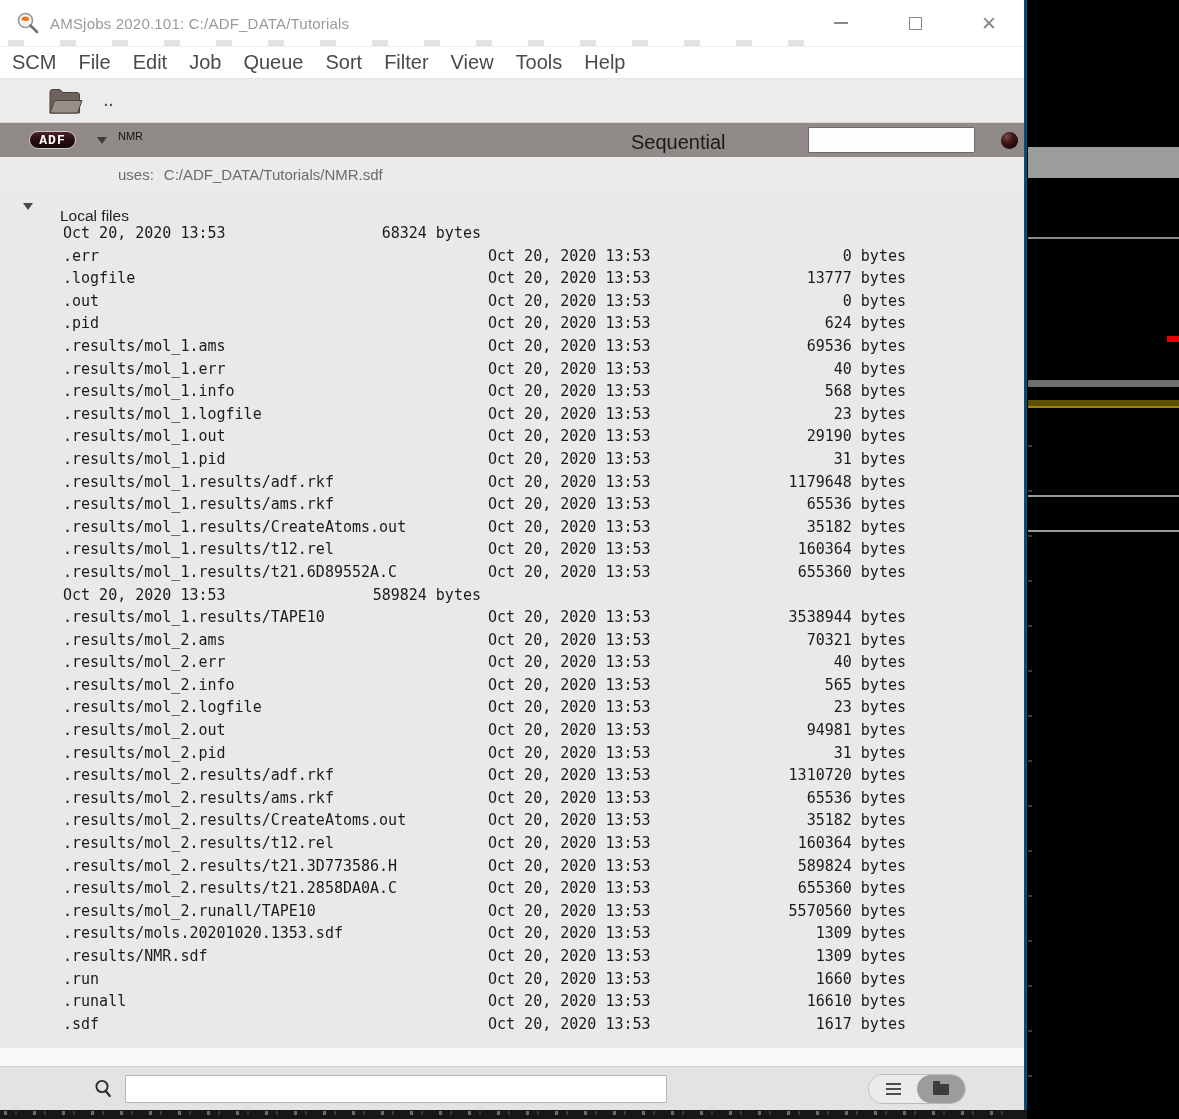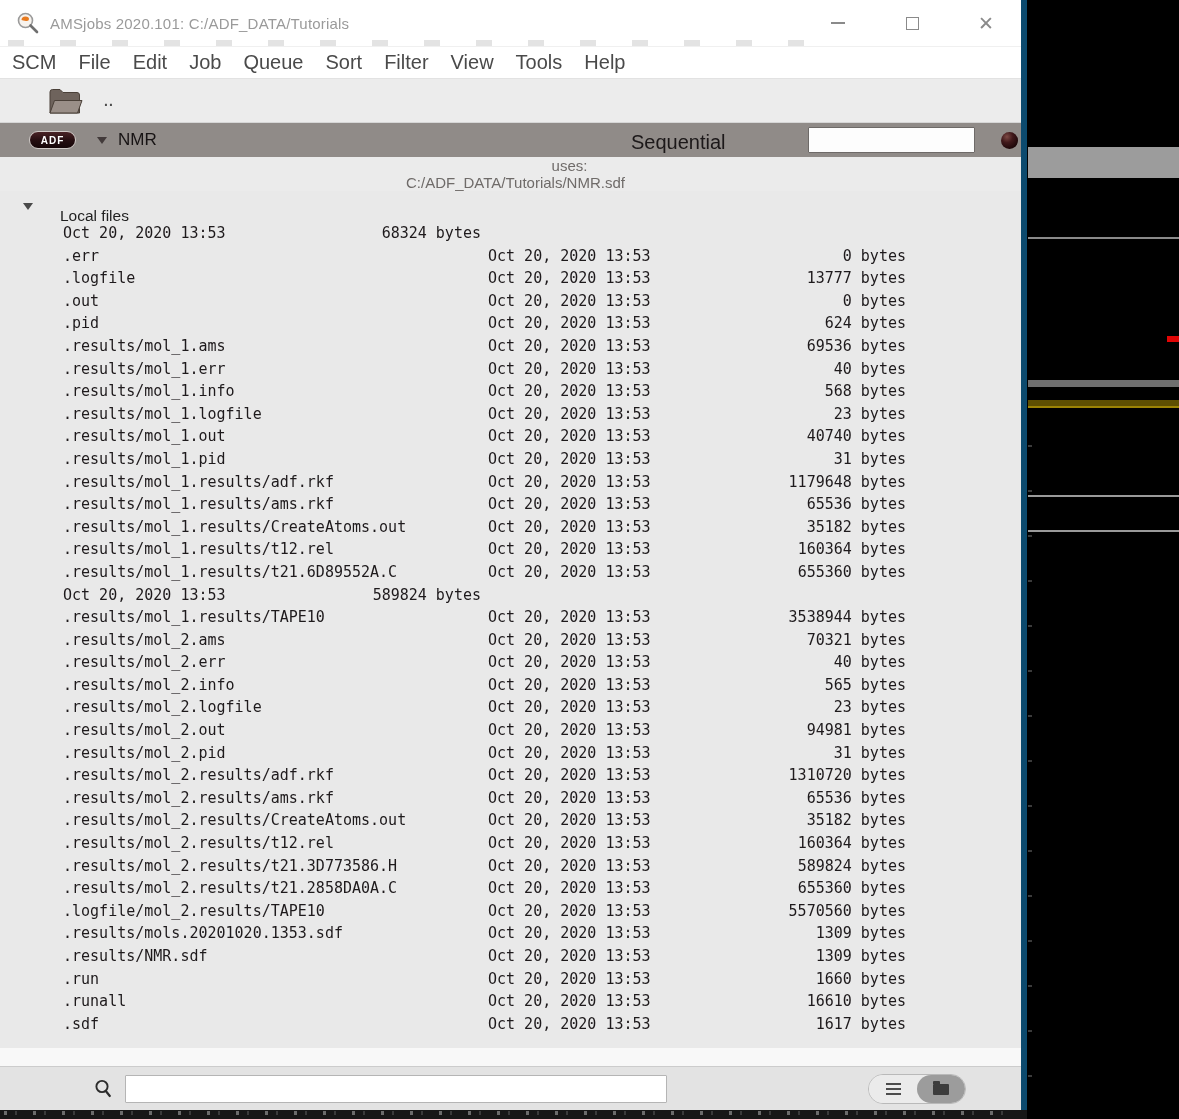--- a/index.html
+++ b/index.html
@@ -1,20 +1,20 @@
 <!DOCTYPE html>
 <html><head>
 <meta charset="utf-8">
 <style>
   * { margin:0; padding:0; box-sizing:border-box; }
   html,body { width:1179px; height:1119px; background:#000; font-family:"Liberation Sans", sans-serif; overflow:hidden; }
   .screen { position:relative; width:1179px; height:1119px; background:#000; }
 
   
-  .window { position:absolute; left:0; top:0; width:1027px; height:1110px; background:#f9a8d4; border-right:6px solid #0c4a6e; }
+  .window { position:absolute; left:0; top:0; width:1027px; height:1110px; background:#f9a8d4; border-right:3px solid #0c4a6e; }
 
   .titlebar { position:absolute; left:0; top:0; width:100%; height:46px; background:#ffffff; display:flex; align-items:center; }
   .app-icon { margin-left:16px; width:24px; height:24px; flex:0 0 auto; }
   .title-text { margin-left:10px; font-size:15px; color:#9a9a9a; letter-spacing:.2px; }
   .win-controls { position:absolute; right:22px; top:0; height:46px; display:flex; align-items:center; gap:48px; }
   .wc { width:26px; height:26px; display:flex; align-items:center; justify-content:center; cursor:default; }
   .wc-min-glyph { width:14px; height:0; border-top:2px solid #8a8a8a; }
   .wc-max-glyph { width:13px; height:13px; border:1.5px solid #8a8a8a; }
   .wc-close-glyph { font-size:19px; color:#8a8a8a; line-height:1; font-weight:300; }
 
@@ -26,31 +26,31 @@
   .menu-item:first-child { margin-left:2px; }
 
   .toolbar { position:absolute; left:0; top:78px; width:100%; height:45px; background:#ececec; border-top:1px solid #e2e2e2; border-bottom:1px solid #d6d6d6; display:flex; align-items:center; }
   .updir { display:flex; align-items:center; margin-left:44px; cursor:default; }
   .updir-label { margin-left:18px; font-size:14px; font-weight:bold; color:#4d4d4d; letter-spacing:1px; }
 
   .jobbar { position:absolute; left:0; top:123px; width:100%; height:34px; background:#908b88; }
   .adf-badge { position:absolute; left:29px; top:8px; width:47px; height:18px; border-radius:9px;
     background:linear-gradient(180deg,#4a2326 0%, #230d10 55%, #160608 100%);
     border:1px solid #cfc9c6; display:flex; align-items:center; justify-content:center; }
-  .adf-badge span { color:#ffffff; font-size:10px; font-weight:bold; letter-spacing:1px; }
+  .adf-badge span { color:#ffffff; font-size:13px; font-weight:bold; letter-spacing:1px;font-family:Liberation Mono, monospace; }
   .job-caret { position:absolute; left:97px; top:14px; width:0; height:0;
     border-left:5px solid transparent; border-right:5px solid transparent; border-top:7px solid #423a3a; }
-  .job-name { position:absolute; left:118px; top:7px; font-size:17px; color:#171314; }
+  .job-name { position:absolute; left:118px; top:7px; font-size:11px; color:#171314; }
   .job-runmode { position:absolute; left:631px; top:8px; font-size:20px; color:#1c1819; }
   .job-note-input { position:absolute; left:808px; top:4px; width:167px; height:26px; background:#fdfdfd;
     border:1px solid #6e6a68; border-radius:1px; font-size:14px; padding:0 4px; outline:none; }
   .job-led { position:absolute; left:1001px; top:9px; width:17px; height:17px; border-radius:50%;
     background:radial-gradient(circle at 35% 28%, #7d4a45 0%, #41191b 35%, #1d0709 75%); }
 
-  .usesrow { position:absolute; left:0; top:157px; width:100%; height:34px; background:#ebebeb; display:flex; align-items:center;flex-direction:column; }
+  .usesrow { position:absolute; left:0; top:157px; width:100%; height:34px; background:#ebebeb; display:flex; align-items:center; }
   .uses-label { margin-left:118px; font-size:15px; color:#6f6b69; }
   .uses-path { margin-left:10px; font-size:15px; color:#6f6b69; }
 
   .listarea { position:absolute; left:0; top:191px; width:100%; height:857px; background:#e9e9e9; }
   .localfiles-header { position:relative; height:31px; display:flex; align-items:center; }
   .lf-caret { position:absolute; left:23px; top:12px; width:0; height:0;
     border-left:5px solid transparent; border-right:5px solid transparent; border-top:7px solid #4a4a4a; cursor:default; }
   .lf-label { position:absolute; left:60px; top:4px; font-size:15.5px; color:#1f1f1f;margin-top:12px; }
 
   .filelist { position:absolute; left:0; top:33px; width:100%; }
@@ -204,21 +204,21 @@
     <span class="fr-size">568 bytes</span>
   </div>
           <div class="file-row">
     <span class="fr-name">.results/mol_1.logfile</span>
     <span class="fr-date">Oct 20, 2020 13:53</span>
     <span class="fr-size">23 bytes</span>
   </div>
           <div class="file-row">
     <span class="fr-name">.results/mol_1.out</span>
     <span class="fr-date">Oct 20, 2020 13:53</span>
-    <span class="fr-size">40740 bytes</span>
+    <span class="fr-size">29190 bytes</span>
   </div>
           <div class="file-row">
     <span class="fr-name">.results/mol_1.pid</span>
     <span class="fr-date">Oct 20, 2020 13:53</span>
     <span class="fr-size">31 bytes</span>
   </div>
           <div class="file-row">
     <span class="fr-name">.results/mol_1.results/adf.rkf</span>
     <span class="fr-date">Oct 20, 2020 13:53</span>
     <span class="fr-size">1179648 bytes</span>
@@ -306,21 +306,21 @@
     <span class="fr-name">.results/mol_2.results/t21.3D773586.H</span>
     <span class="fr-date">Oct 20, 2020 13:53</span>
     <span class="fr-size">589824 bytes</span>
   </div>
           <div class="file-row">
     <span class="fr-name">.results/mol_2.results/t21.2858DA0A.C</span>
     <span class="fr-date">Oct 20, 2020 13:53</span>
     <span class="fr-size">655360 bytes</span>
   </div>
           <div class="file-row">
-    <span class="fr-name">.logfile/mol_2.results/TAPE10</span>
+    <span class="fr-name">.results/mol_2.runall/TAPE10</span>
     <span class="fr-date">Oct 20, 2020 13:53</span>
     <span class="fr-size">5570560 bytes</span>
   </div>
           <div class="file-row">
     <span class="fr-name">.results/mols.20201020.1353.sdf</span>
     <span class="fr-date">Oct 20, 2020 13:53</span>
     <span class="fr-size">1309 bytes</span>
   </div>
           <div class="file-row">
     <span class="fr-name">.results/NMR.sdf</span>

